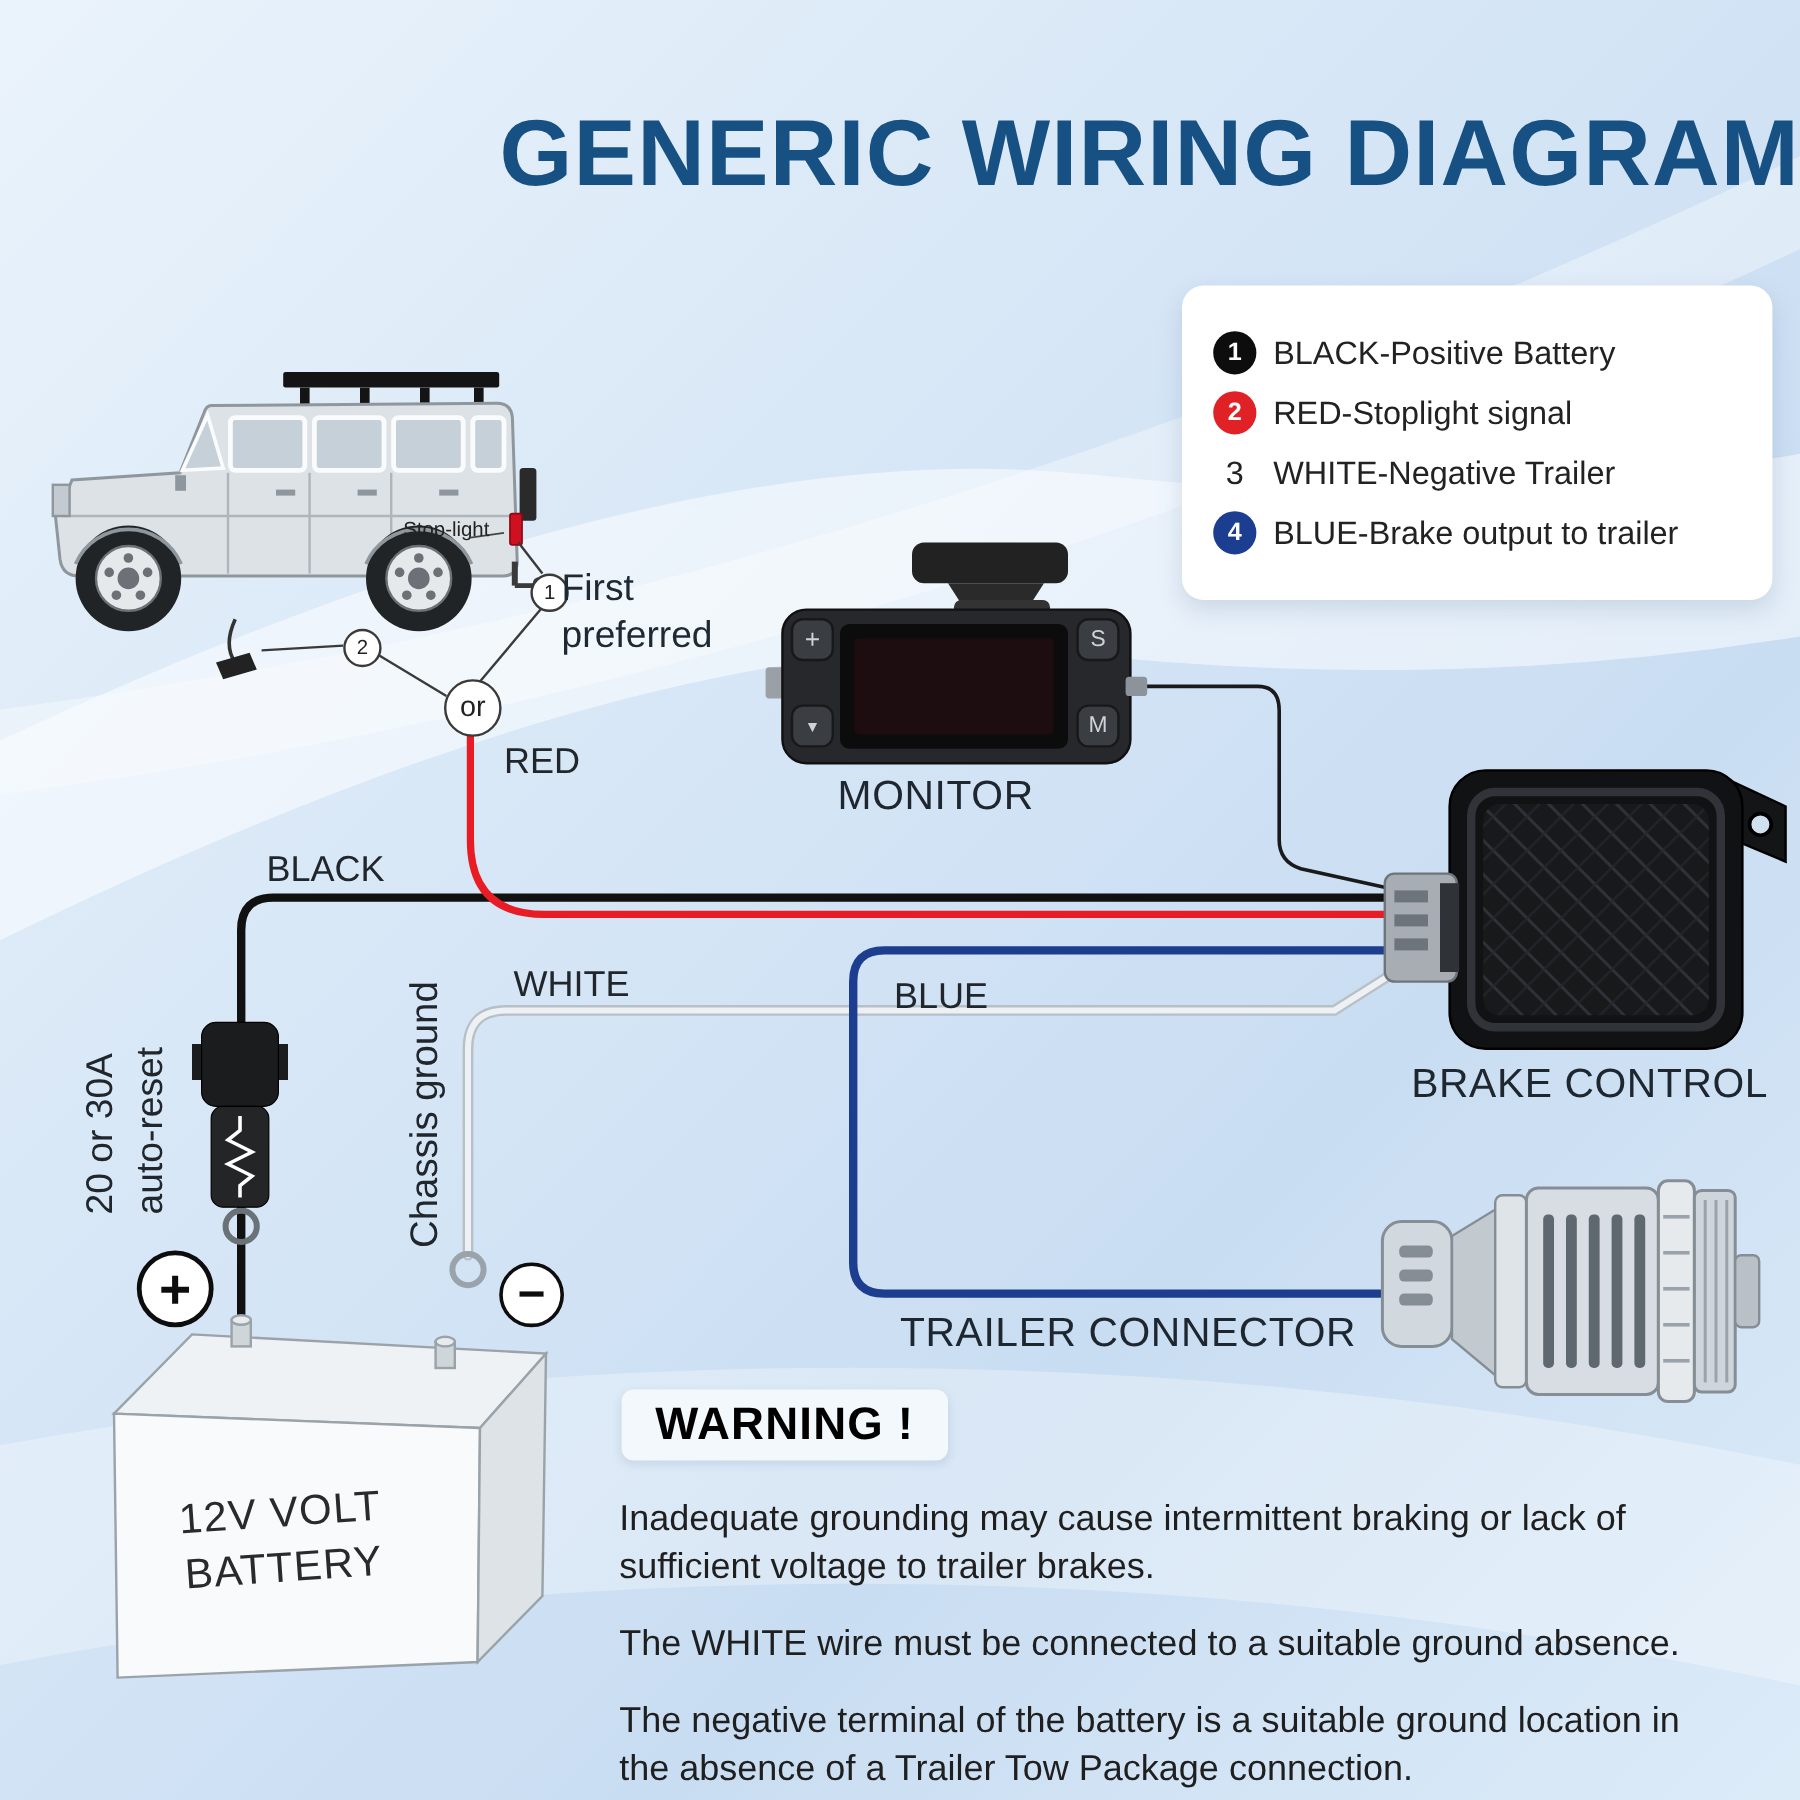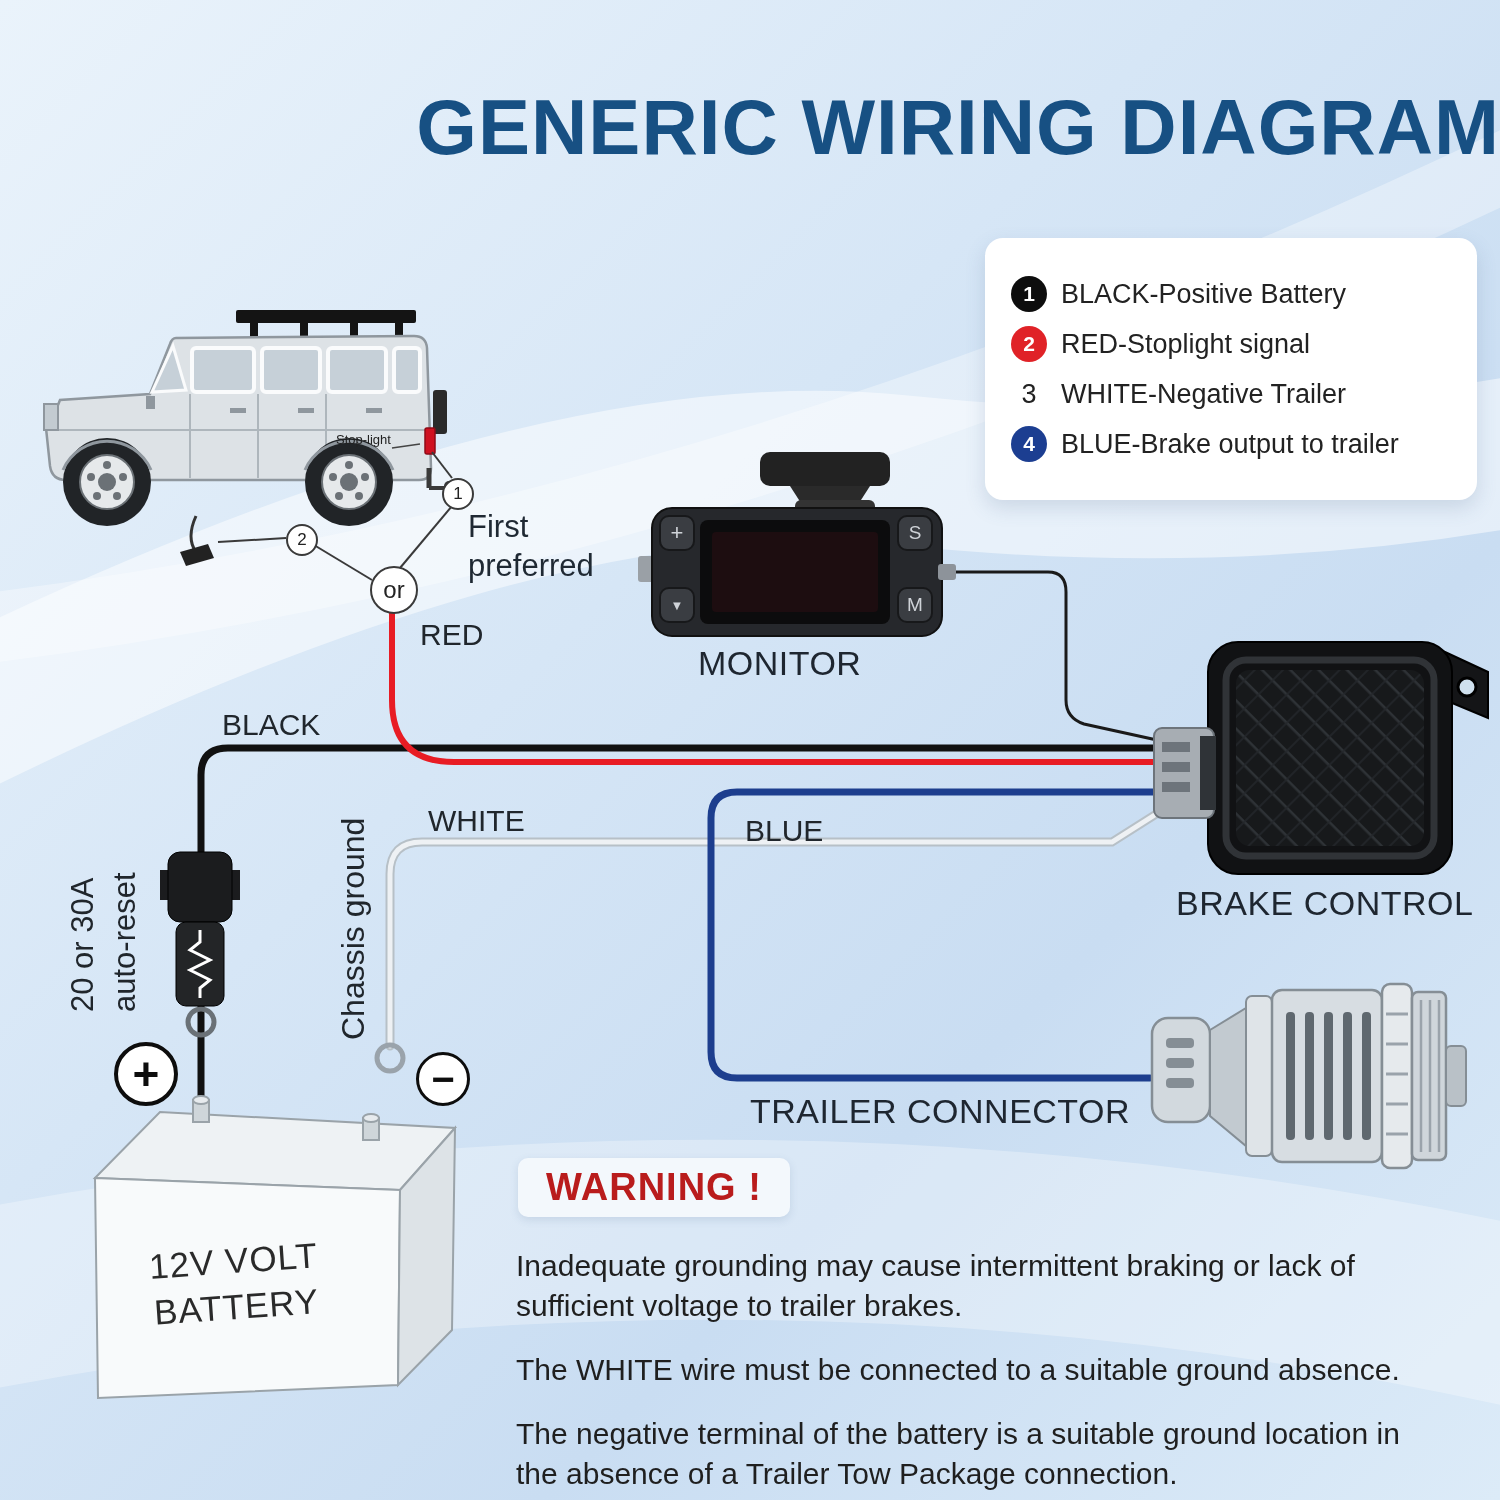--- a/index.html
+++ b/index.html
@@ -44,26 +44,26 @@
     display:flex; align-items:center; justify-content:center;
     font-weight:bold; color:#0d0d0d;
   }
   .polarity.plus{left:114px; top:1042px; width:56px; height:56px; font-size:46px;}
   .polarity.minus{left:416px; top:1052px; width:48px; height:48px; font-size:40px; border-width:3px;}
   .battery-text{
     position:absolute; left:100px; top:1238px; width:270px; text-align:center;
     font-size:35px; color:#2a2a2a; letter-spacing:1px; line-height:1.3;
     transform:rotate(-4deg);
   }
-  .first-pref{position:absolute; left:468px; top:508px; width:160px; font-size:31px; color:#1f2933; line-height:1.25;}
-  .stoplight{position:absolute; left:336px; top:432px; font-size:13px; color:#222;}
+  .first-pref{position:absolute; left:468px; top:471px; width:160px; font-size:31px; color:#1f2933; line-height:1.25;}
+  .stoplight{position:absolute; left:336px; top:432px; font-size:17px; color:#222;}
   .warn-badge{
     position:absolute; left:518px; top:1158px; padding:8px 28px;
     background:#f3f8fc; border-radius:10px; box-shadow:0 3px 8px rgba(70,100,140,0.15);
-    font-size:38px; font-weight:bold; color:#b91c1c; letter-spacing:1px;
+    font-size:38px; font-weight:bold; color:#000000; letter-spacing:1px;
   }
   .warn-text{position:absolute; left:516px; top:1246px; width:930px; font-size:30px; color:#1f1f1f; line-height:1.33;}
   .warn-text p{margin:0 0 24px 0;}
 </style>
 </head>
 <body>
 
 <div class="canvas">
 
   <svg class="layer" viewBox="0 0 1500 1500">

